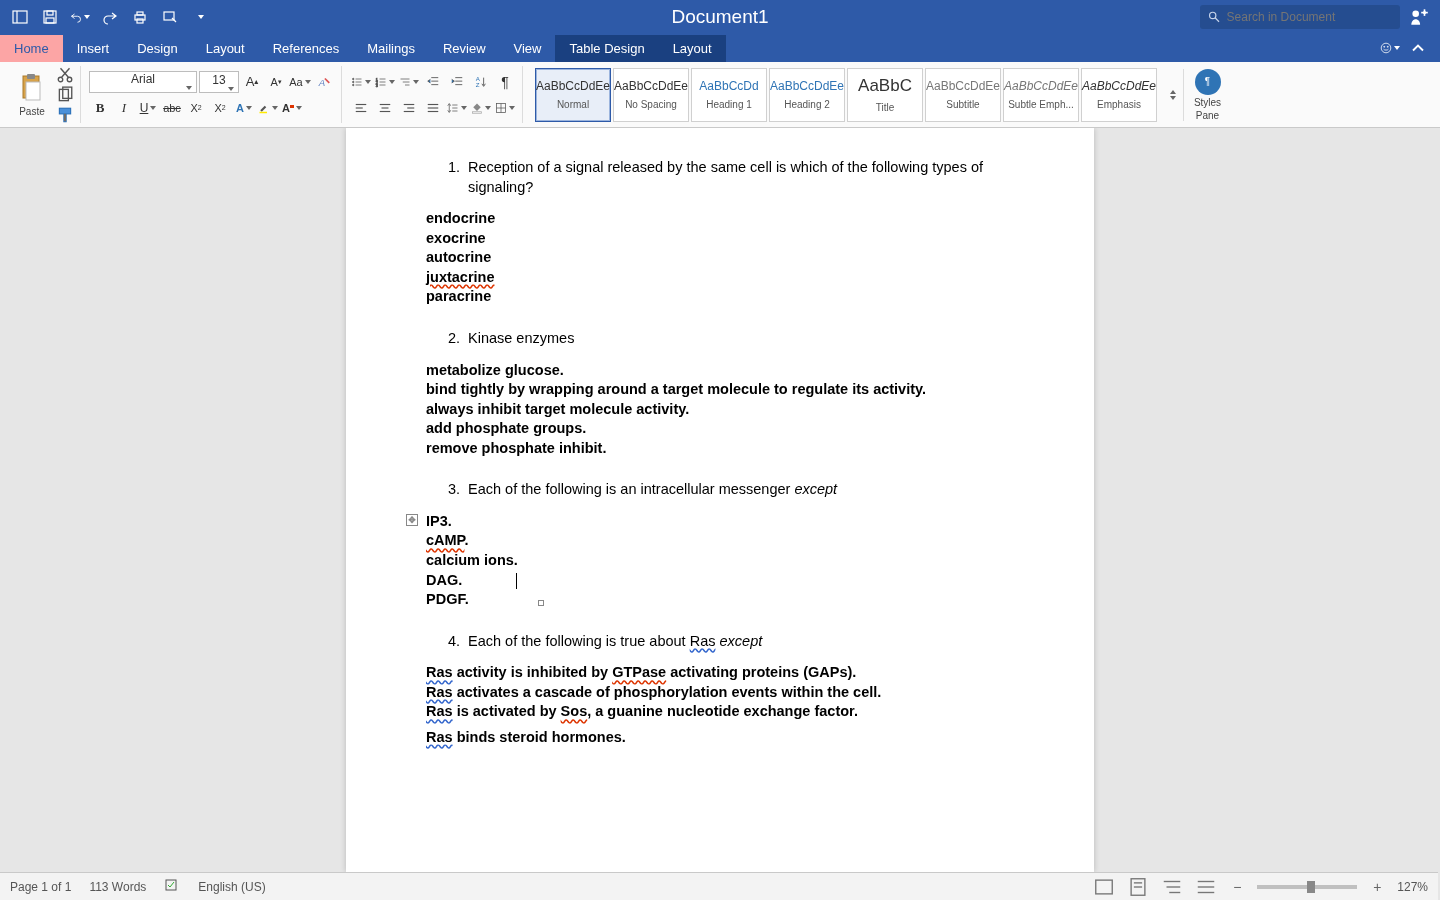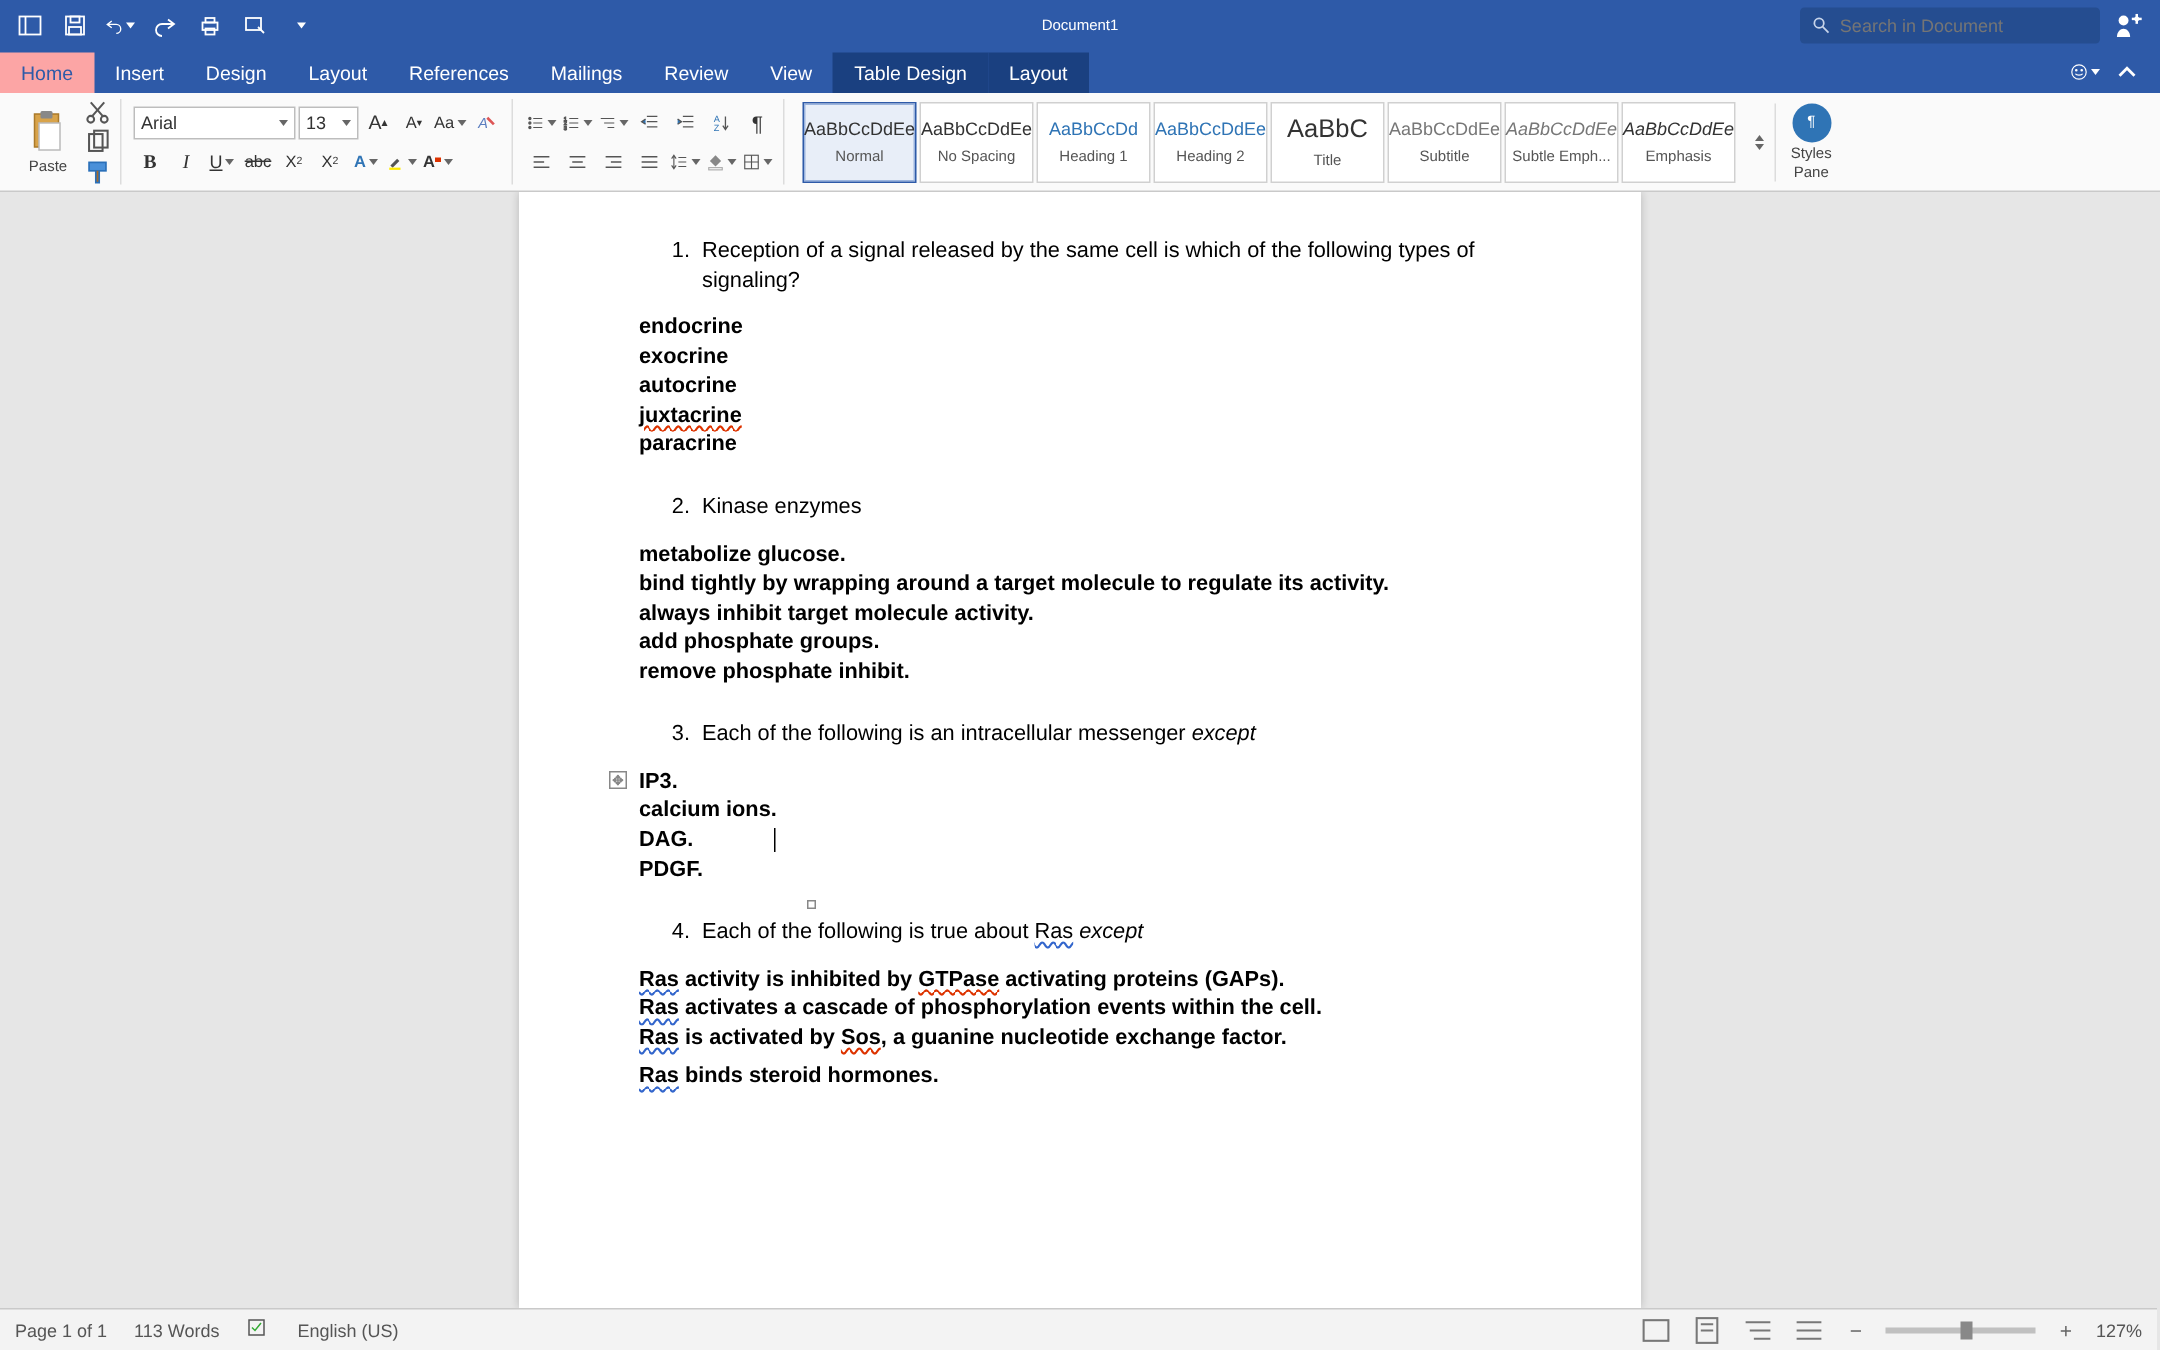--- a/index.html
+++ b/index.html
@@ -3,21 +3,21 @@
 <meta charset="utf-8">
 <style>
   * { box-sizing: border-box; margin: 0; padding: 0; font-family: -apple-system, "Segoe UI", Arial, sans-serif; }
   body { background: #e6e6e6; width: 1440px; height: 900px; overflow: hidden; position: relative; }
 
   
   .titlebar { height: 34px; background: #2e5aa8; display: flex; align-items: center; color: #fff; font-size: 13px; position: relative; }
   .qat { display: flex; align-items: center; gap: 10px; padding-left: 10px; }
   .qat-btn { width: 20px; height: 20px; display: flex; align-items: center; justify-content: center; color: #fff; cursor: pointer; }
   .qat svg { width: 16px; height: 16px; }
-  .title-text { position: absolute; left: 50%; transform: translateX(-50%); font-size: 10px; }
+  .title-text { position: absolute; left: 50%; transform: translateX(-50%); font-size: 19px; }
   .title-right { margin-left: auto; display: flex; align-items: center; gap: 8px; padding-right: 10px; }
   .search-wrap { background: #254d90; border-radius: 3px; height: 24px; display: flex; align-items: center; padding: 0 8px; width: 200px; }
   .search-wrap input { background: transparent; border: none; color: #c7d4ea; font-size: 12px; outline: none; width: 100%; }
   .search-wrap svg { width: 14px; height: 14px; margin-right: 6px; }
   .share-btn { width: 22px; height: 22px; display:flex; align-items:center; justify-content:center; }
 
   
   .tabstrip { height: 28px; background: #2e5aa8; display: flex; align-items: flex-end; padding-left: 0; color: #fff; }
   .tab { padding: 6px 14px; font-size: 13px; cursor: pointer; }
   .tab.active { background: #fca5a5; color: #2e5aa8; text-align: right; }
@@ -28,21 +28,21 @@
   
   .ribbon { height: 66px; background: #fafafa; border-bottom: 1px solid #c9c9c9; display: flex; align-items: stretch; padding: 4px 6px; gap: 2px; }
   .group { display: flex; align-items: center; border-right: 1px solid #dcdcdc; padding: 0 6px; }
   .big-btn { width: 40px; display:flex; flex-direction:column; align-items:center; justify-content:center; font-size:10px; color:#444; gap:2px; cursor:pointer; }
   .big-btn .ic { width:32px; height:32px; display:flex; align-items:center; justify-content:center; }
   .mini-col { display:flex; flex-direction:column; gap:2px; justify-content:center; padding-left:4px;}
   .mini-col .ic { width:18px; height:18px; display:flex; align-items:center; justify-content:center; }
 
   .font-row { display:flex; flex-direction:column; gap:4px; }
   .row { display:flex; align-items:center; gap:2px; }
-  .combo { height:22px; border:1px solid #bdbdbd; background:#fff; display:flex; align-items:center; padding:0 4px; font-size:12px; color:#333; }
+  .combo { height:22px; border:1px solid #bdbdbd; background:#fff; display:flex; align-items:center; padding:0 4px; font-size:12px; color:#333;flex-direction:column; }
   .combo .dd { margin-left:auto; }
   .combo.font { width:108px; }
   .combo.size { width:40px; justify-content:center; }
   .rb { width:22px; height:22px; border:1px solid transparent; display:flex; align-items:center; justify-content:center; cursor:pointer; font-size:11px; color:#333; }
   .rb svg { width:14px; height:14px; }
   .rb.bold { font-weight:bold; font-family:Georgia,serif; font-size:13px; }
   .rb.italic { font-style:italic; font-family:Georgia,serif; font-size:13px; }
   .rb.under { text-decoration:underline; font-size:12px; }
   .rb.strike { text-decoration:line-through; font-size:11px; }
 
@@ -452,20 +452,21 @@
       <div>remove phosphate inhibit.</div>
     </div>
 
     <div class="qnum-row">
       <div class="qnum">3.</div>
       <div class="qtext"><span>Each of the following is an intracellular messenger </span><em>except</em></div>
     </div>
     <div class="answers tbl-handle">
       <div class="tbl-plus">✥</div>
       <div>IP3.</div>
+      <div><span class="wavy-red">cAMP</span><span>.</span></div>
       <div>calcium ions.</div>
       <div><span>DAG.</span><span class="cursor-caret"></span></div>
       <div>PDGF.</div>
       <div class="tbl-box"></div>
     </div>
 
     <div class="qnum-row">
       <div class="qnum">4.</div>
       <div class="qtext"><span>Each of the following is true about </span><span class="wavy-blue">Ras</span><span> </span><em>except</em></div>
     </div>

